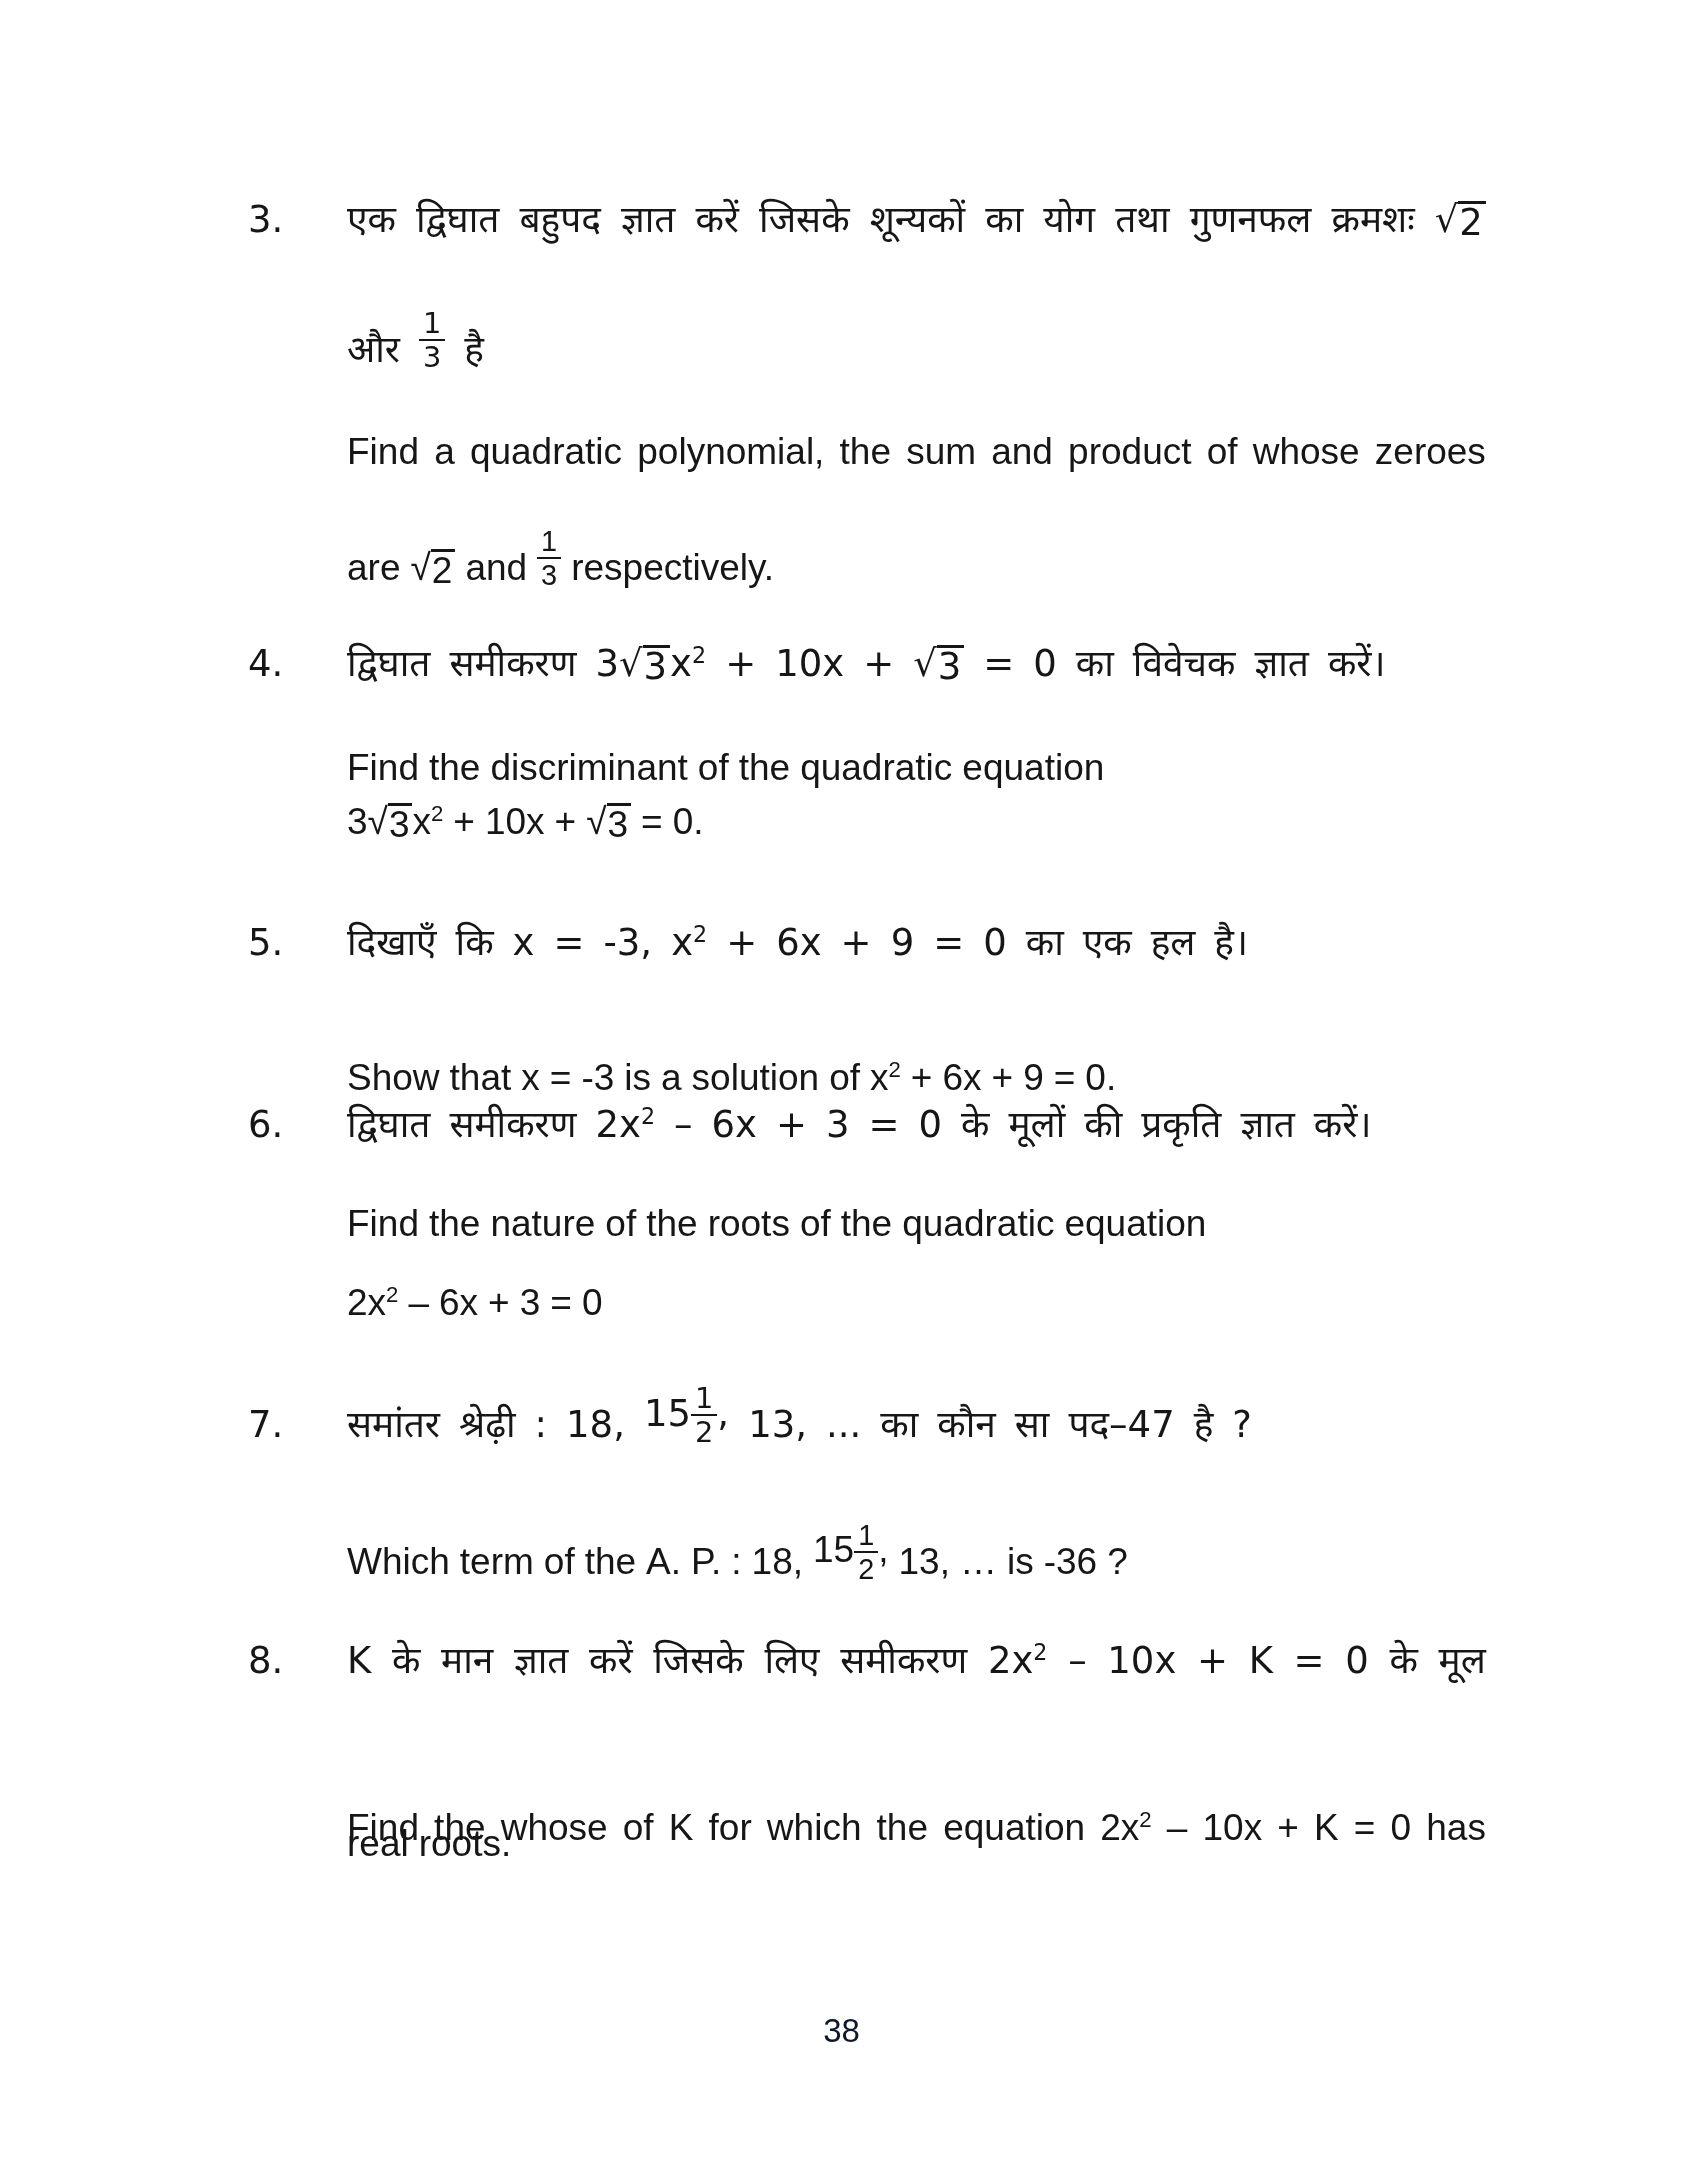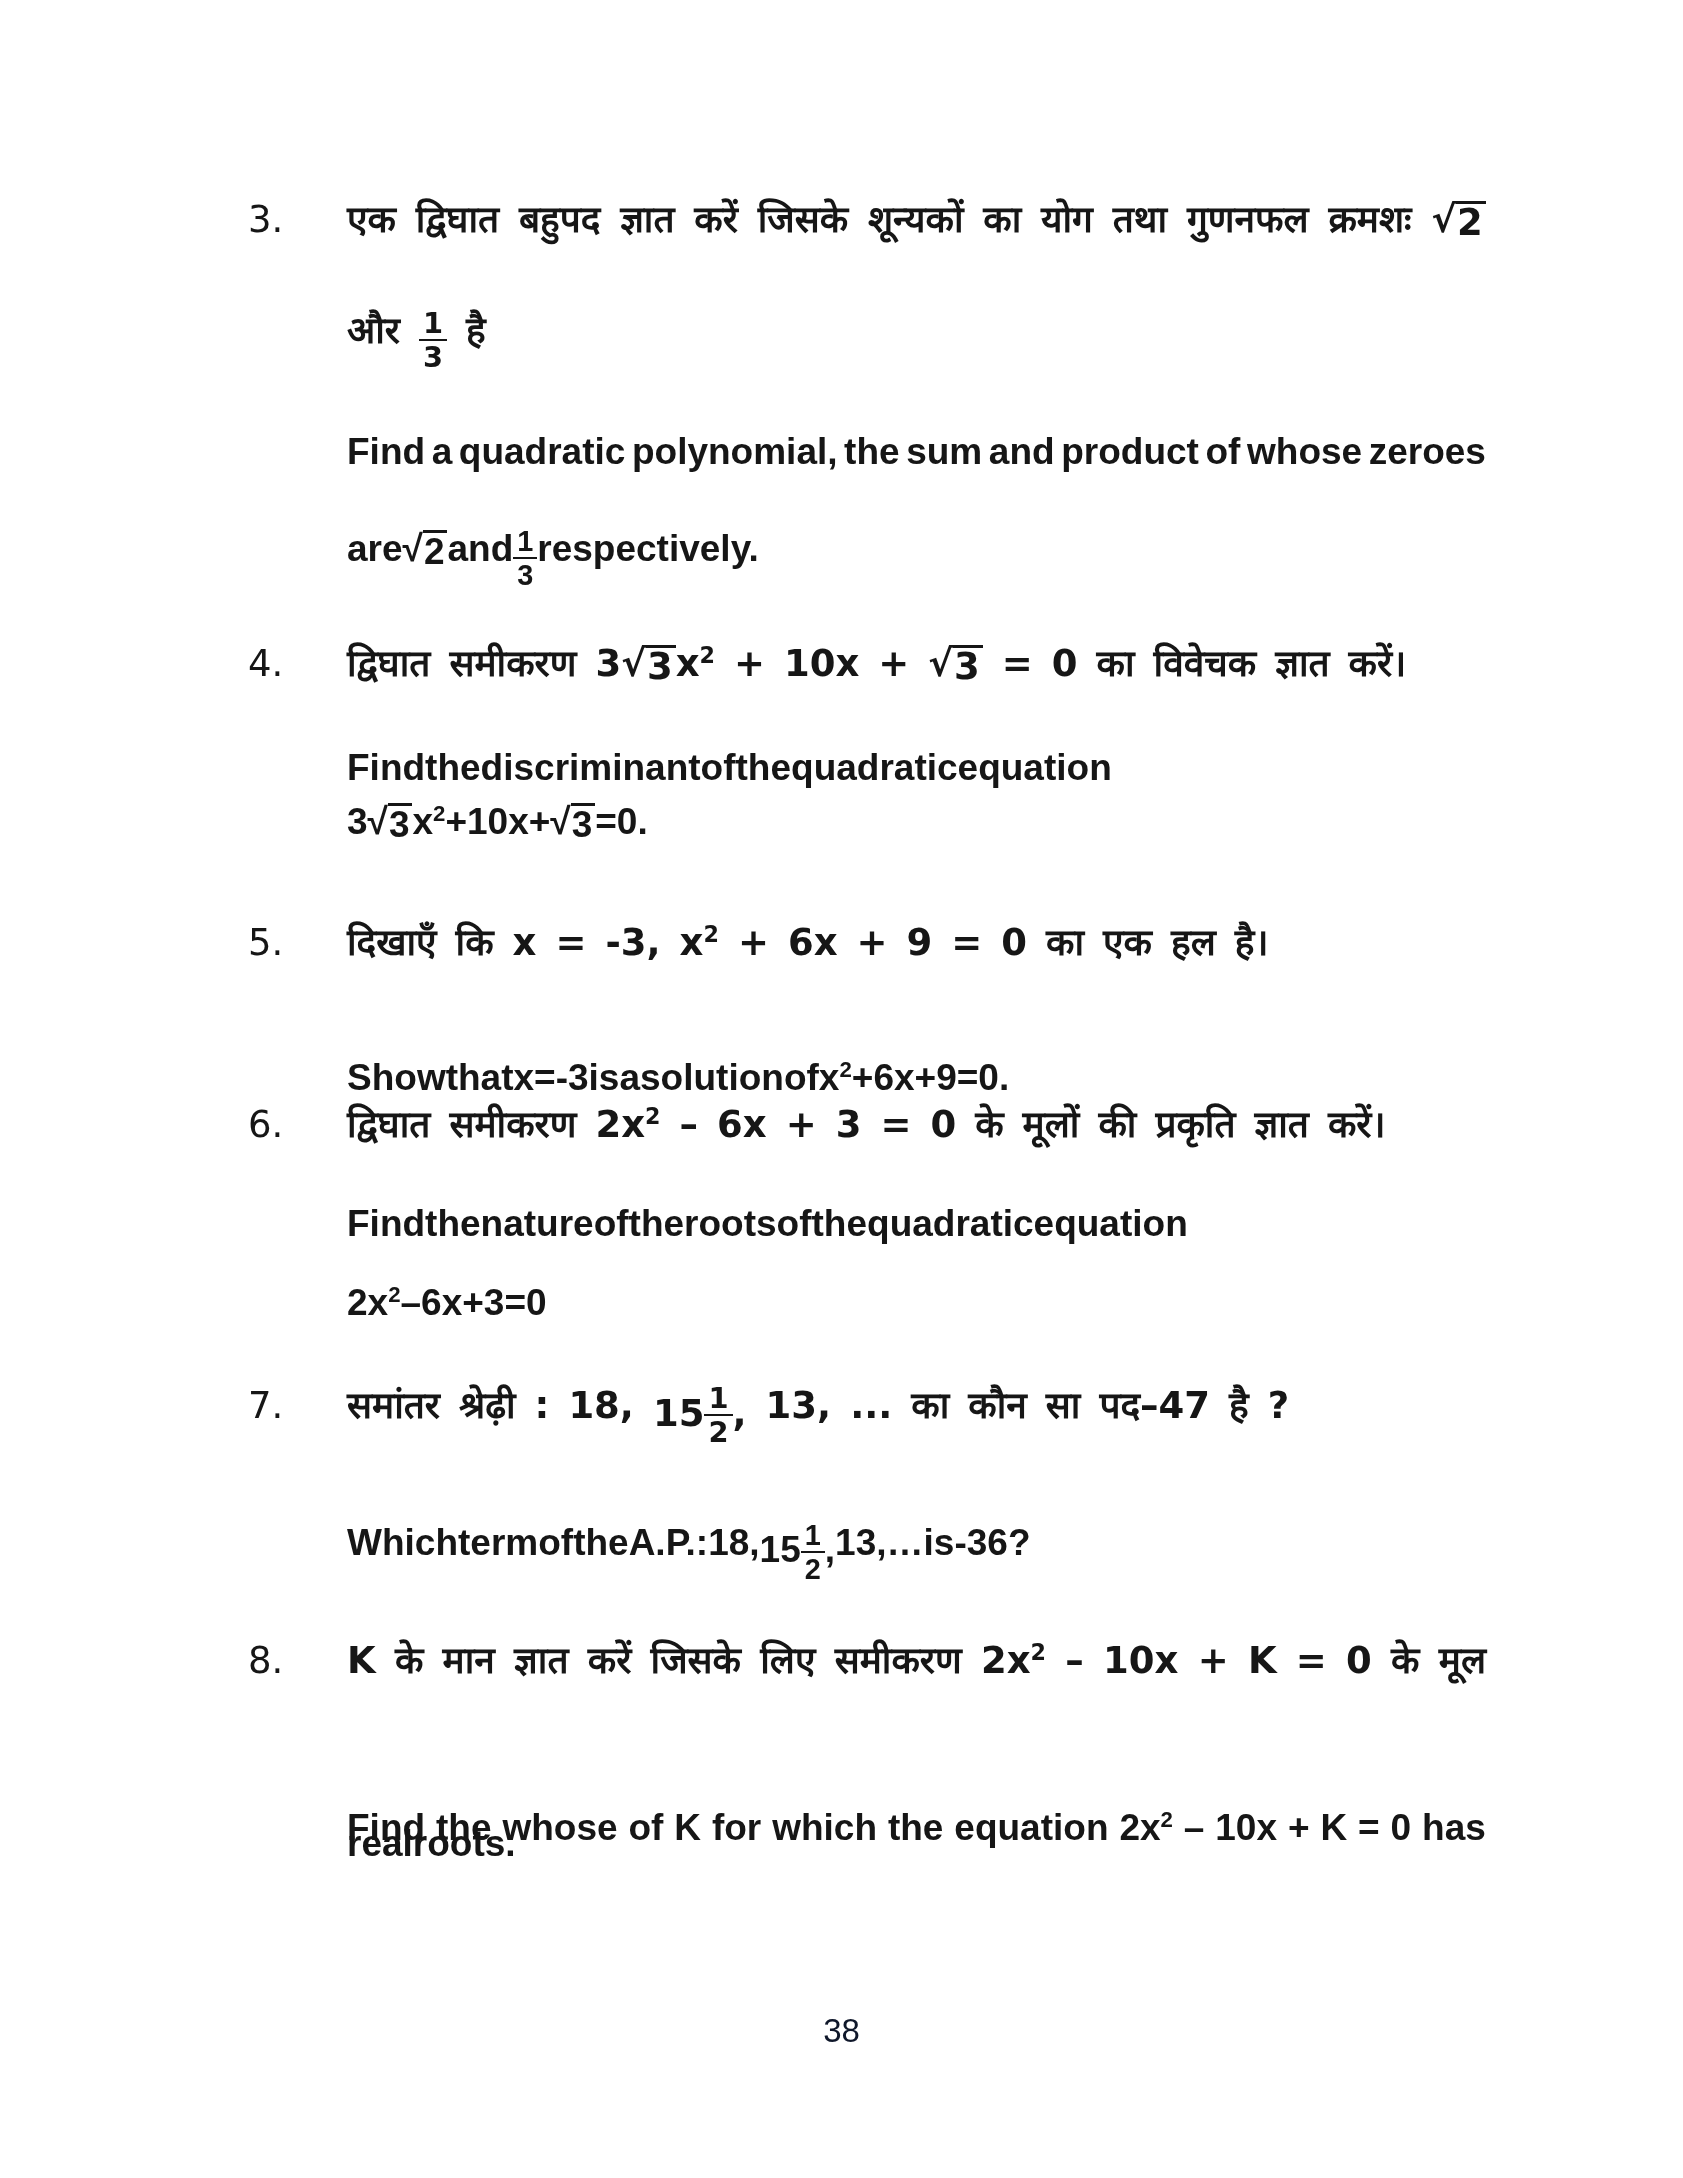--- a/index.html
+++ b/index.html
@@ -9,27 +9,27 @@
     color:#161616;
     font-family:"Liberation Sans","DejaVu Sans",sans-serif;
   }
   .page { position:absolute; inset:0; background:#ffffff; overflow:hidden; }
 
   .line {
     position:absolute; left:248px; width:1238px;
     display:flex; align-items:baseline; line-height:1.3;
   }
   .numslot { width:99px; flex:none; }
-  .words { flex:1; display:flex; align-items:flex-start; flex-wrap:nowrap;font-weight:bold; }
+  .words { flex:1; display:flex; align-items:flex-end; flex-wrap:nowrap; }
 
   .hi { font-family:"DejaVu Sans",sans-serif; font-size:37px; }
   .en { font-family:"Liberation Sans","DejaVu Sans",sans-serif; font-size:37px; }
 
   .line.hi .words { gap:19px; }
-  .line.en .words { }
+  .line.en .words { gap:10px; }
   .line.just .words { justify-content:space-between; gap:0; }
 
   .w { white-space:nowrap; }
 
   .sup { font-size:60%; vertical-align:super; }
 
   .sq { display:inline-flex; align-items:flex-start; line-height:1.05; }
   .sq-rad { display:inline-block; }
   .sq-body { display:inline-block; border-top:3px solid currentColor; padding:0 3px 0 1px; line-height:1.05; }
 

